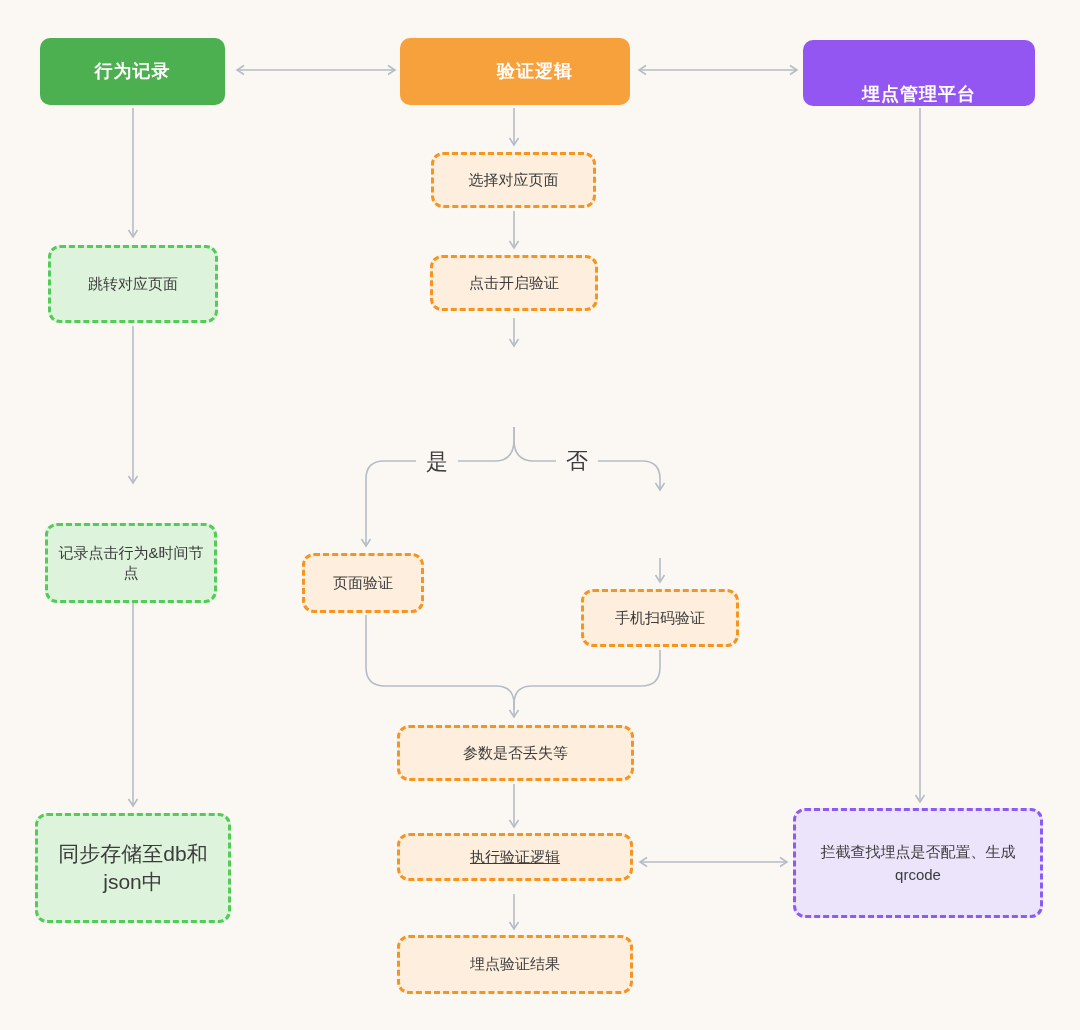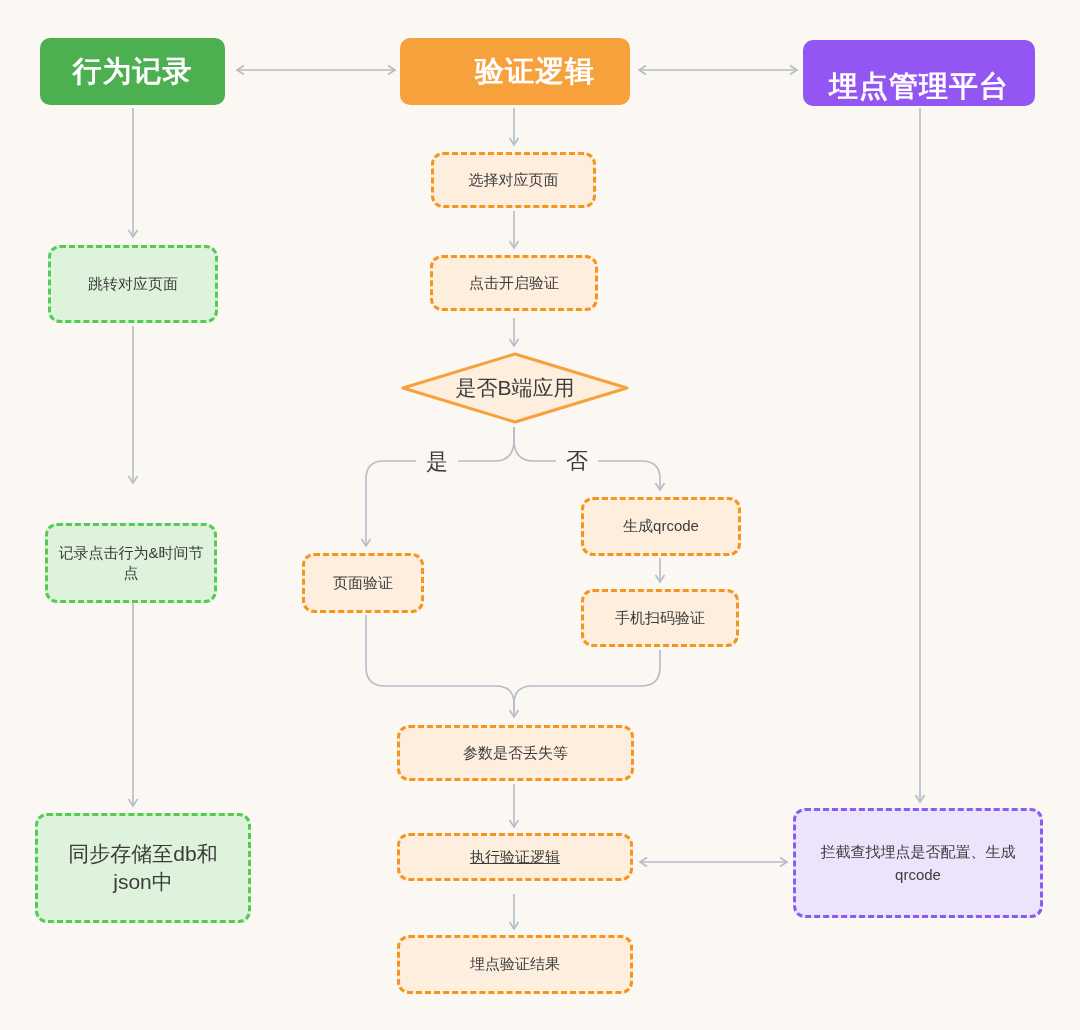--- a/index.html
+++ b/index.html
@@ -28,42 +28,42 @@
   svg.connectors{position:absolute;left:0;top:0;pointer-events:none;}
   svg.connectors path{fill:none;stroke:var(--line);stroke-width:1.6;}
   svg.connectors .mk{stroke:var(--line);stroke-width:1.6;fill:none;}
 
   .node{
     position:absolute;
     display:flex;align-items:center;justify-content:center;
     text-align:center;line-height:1.35;
   }
   .hdr{
-    border-radius:10px;color:#fff;font-weight:700;font-size:29px;
+    border-radius:10px;color:#fff;font-weight:700;font-size:18px;
     letter-spacing:1px;
     font-family:Liberation Serif, serif;
   }
   .hdr-green{background:var(--green-solid);}
   .hdr-orange{background:var(--orange-solid);padding-left:40px;}
   .hdr-purple{background:var(--purple-solid);}
 
   .dash{border-radius:12px;font-size:15px;border:3px dashed;}
   .dash-green{background:var(--green-dash-fill);border-color:var(--green-dash-border);}
   .dash-orange{background:var(--orange-dash-fill);border-color:var(--orange-dash-border);}
   .dash-purple{background:var(--purple-dash-fill);border-color:var(--purple-dash-border);}
 
   
   .n-hdr-behavior{left:40px;top:38px;width:185px;height:67px;}
   .n-hdr-verify{left:400px;top:38px;width:230px;height:67px;}
   .n-hdr-platform{left:803px;top:40px;width:232px;height:66px;align-items:flex-end;}
 
   
   .n-jump{left:48px;top:245px;width:170px;height:78px;}
   .n-record{left:45px;top:490px;width:172px;height:80px;padding:0 10px;margin-top:33px;}
-  .n-store{left:35px;top:813px;width:216px;height:110px;padding:0 13px;font-size:21px;justify-content:center;}
+  .n-store{left:35px;top:813px;width:196px;height:110px;padding:0 13px;font-size:21px;justify-content:center;}
 
   
   .n-select{left:431px;top:152px;width:165px;height:56px;}
   .n-start{left:430px;top:255px;width:168px;height:56px;}
   .n-pageverify{left:302px;top:553px;width:122px;height:60px;}
   .n-qrcode{left:581px;top:497px;width:160px;height:59px;}
   .n-scan{left:581px;top:589px;width:158px;height:58px;}
   .n-replay{left:397px;top:725px;width:237px;height:56px;}
   .n-execute{left:397px;top:833px;width:236px;height:48px;text-decoration:underline;}
   .n-result{left:397px;top:935px;width:236px;height:59px;}
@@ -148,35 +148,26 @@
     <span>同步存储至db和json中</span>
   </div>
 
   <div class="node dash dash-orange n-select">
     <span>选择对应页面</span>
   </div>
   <div class="node dash dash-orange n-start">
     <span>点击开启验证</span>
   </div>
 
-  <div class="diamond-wrap">
-    <svg width="230" height="72">
-      <polygon points="115,2 227,36 115,70 3,36"></polygon>
-    </svg>
-    <div class="diamond-label">是否B端应用</div>
-  </div>
 
   <div class="branch-label bl-yes">是</div>
   <div class="branch-label bl-no">否</div>
 
   <div class="node dash dash-orange n-pageverify">
     <span>页面验证</span>
-  </div>
-  <div class="node dash dash-orange n-qrcode">
-    <span>生成qrcode</span>
   </div>
   <div class="node dash dash-orange n-scan">
     <span>手机扫码验证</span>
   </div>
   <div class="node dash dash-orange n-replay">
     <span>参数是否丢失等</span>
   </div>
   <div class="node dash dash-orange n-execute">
     <span>执行验证逻辑</span>
   </div>

